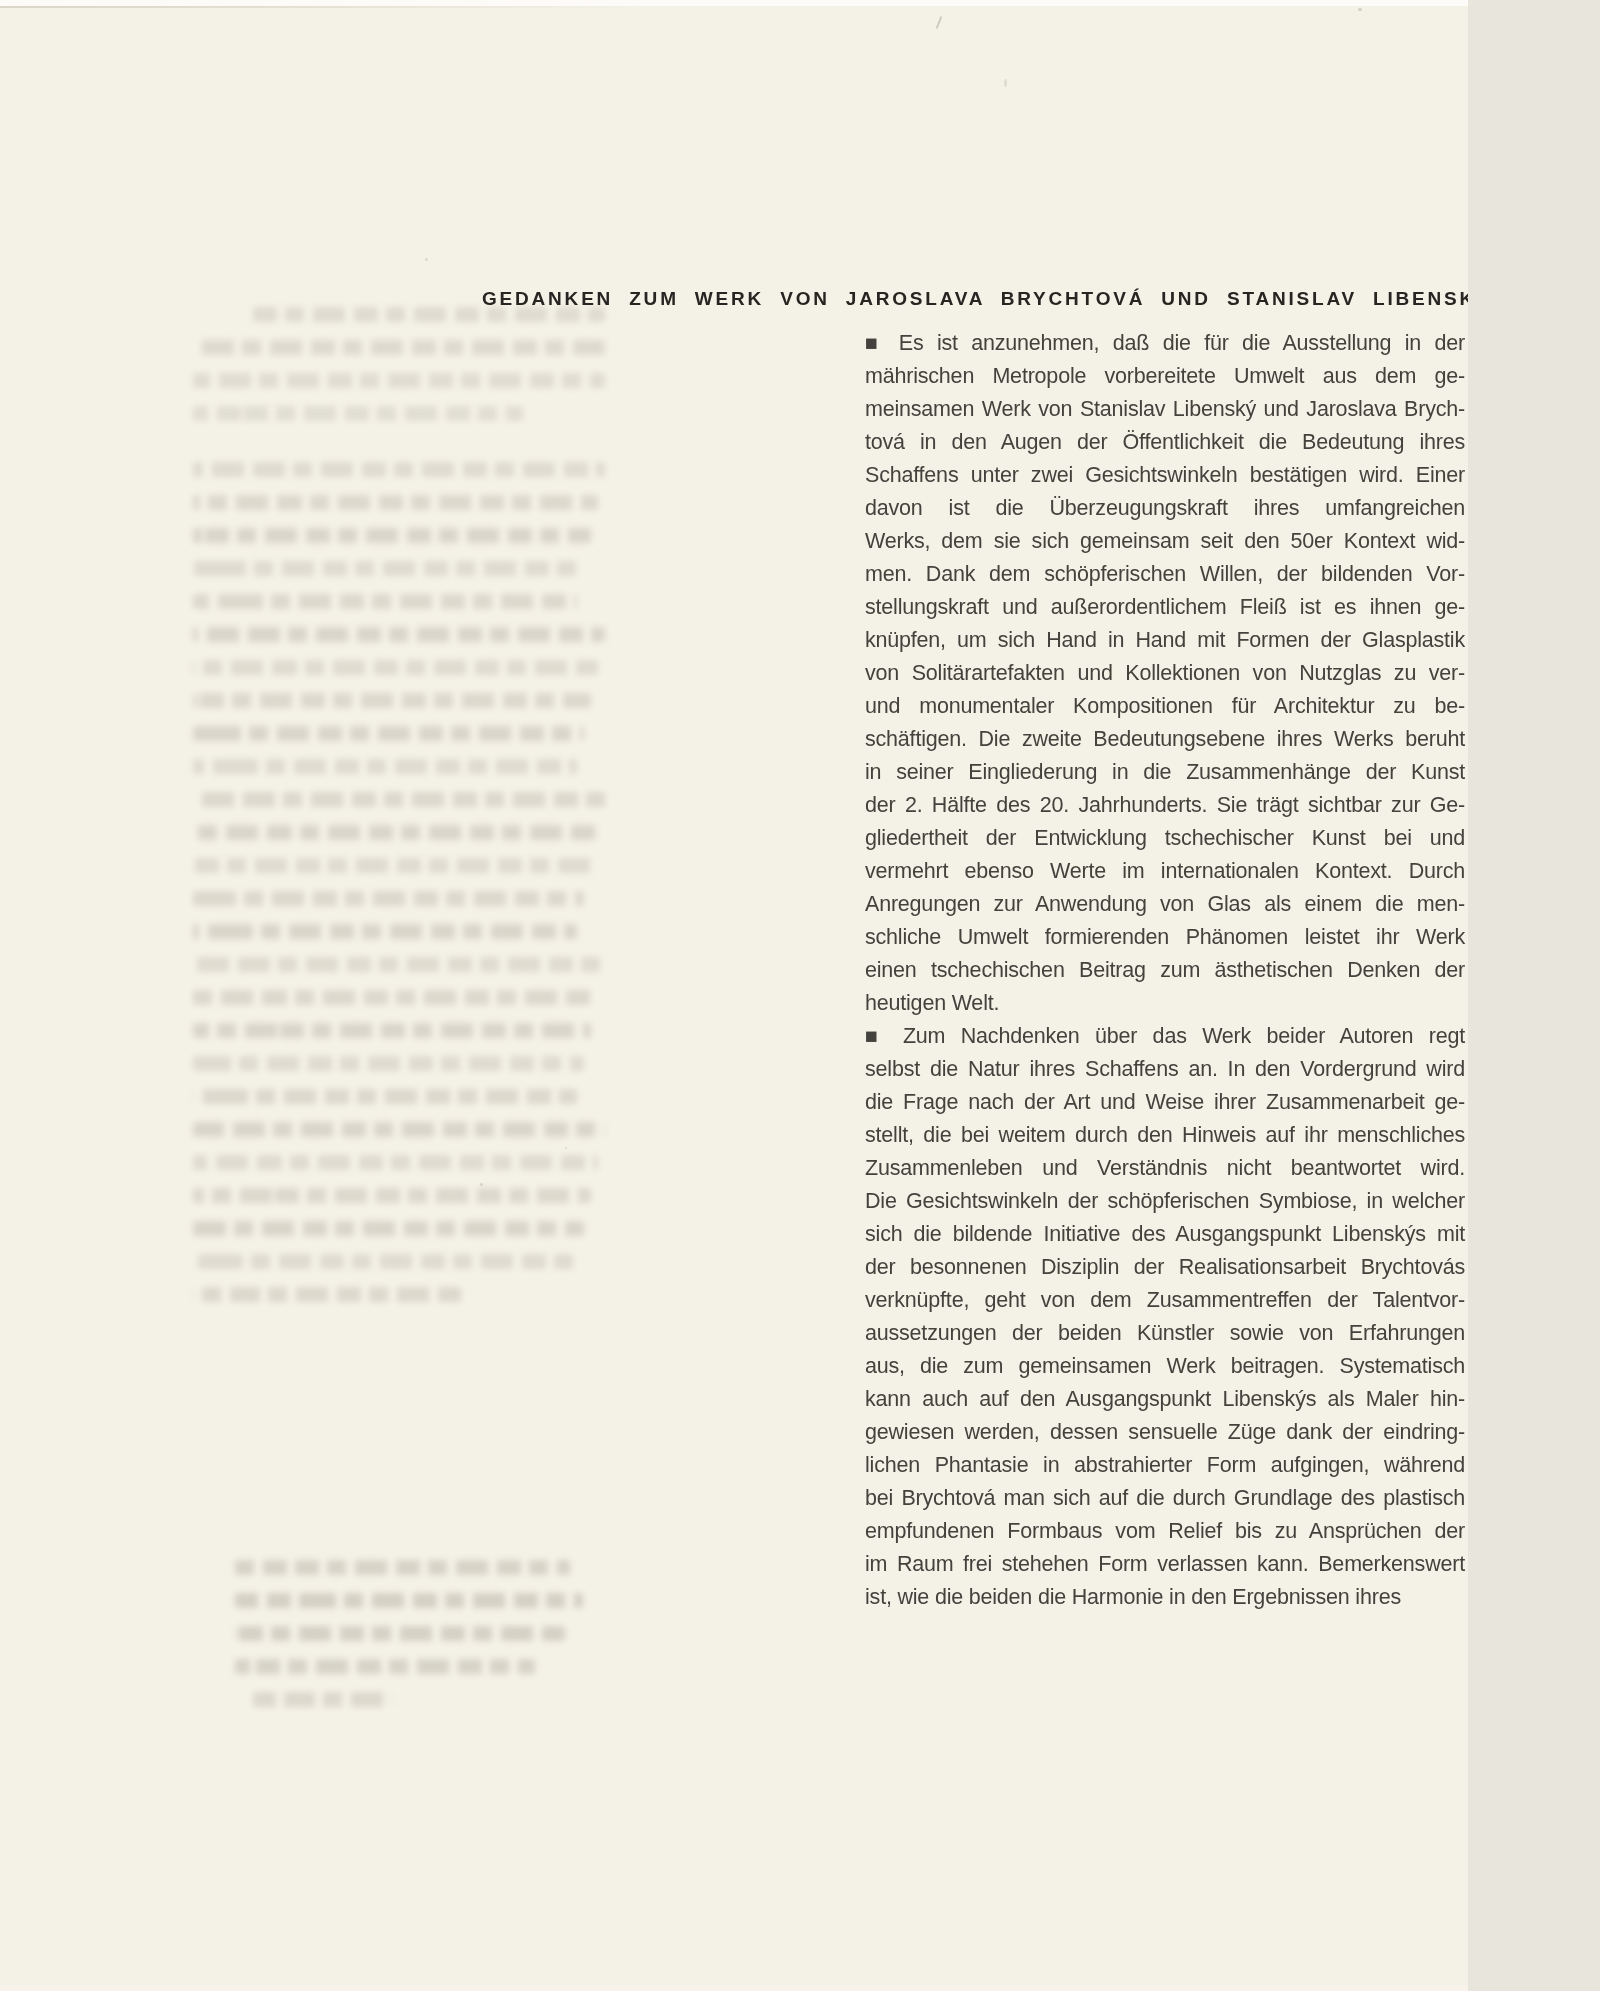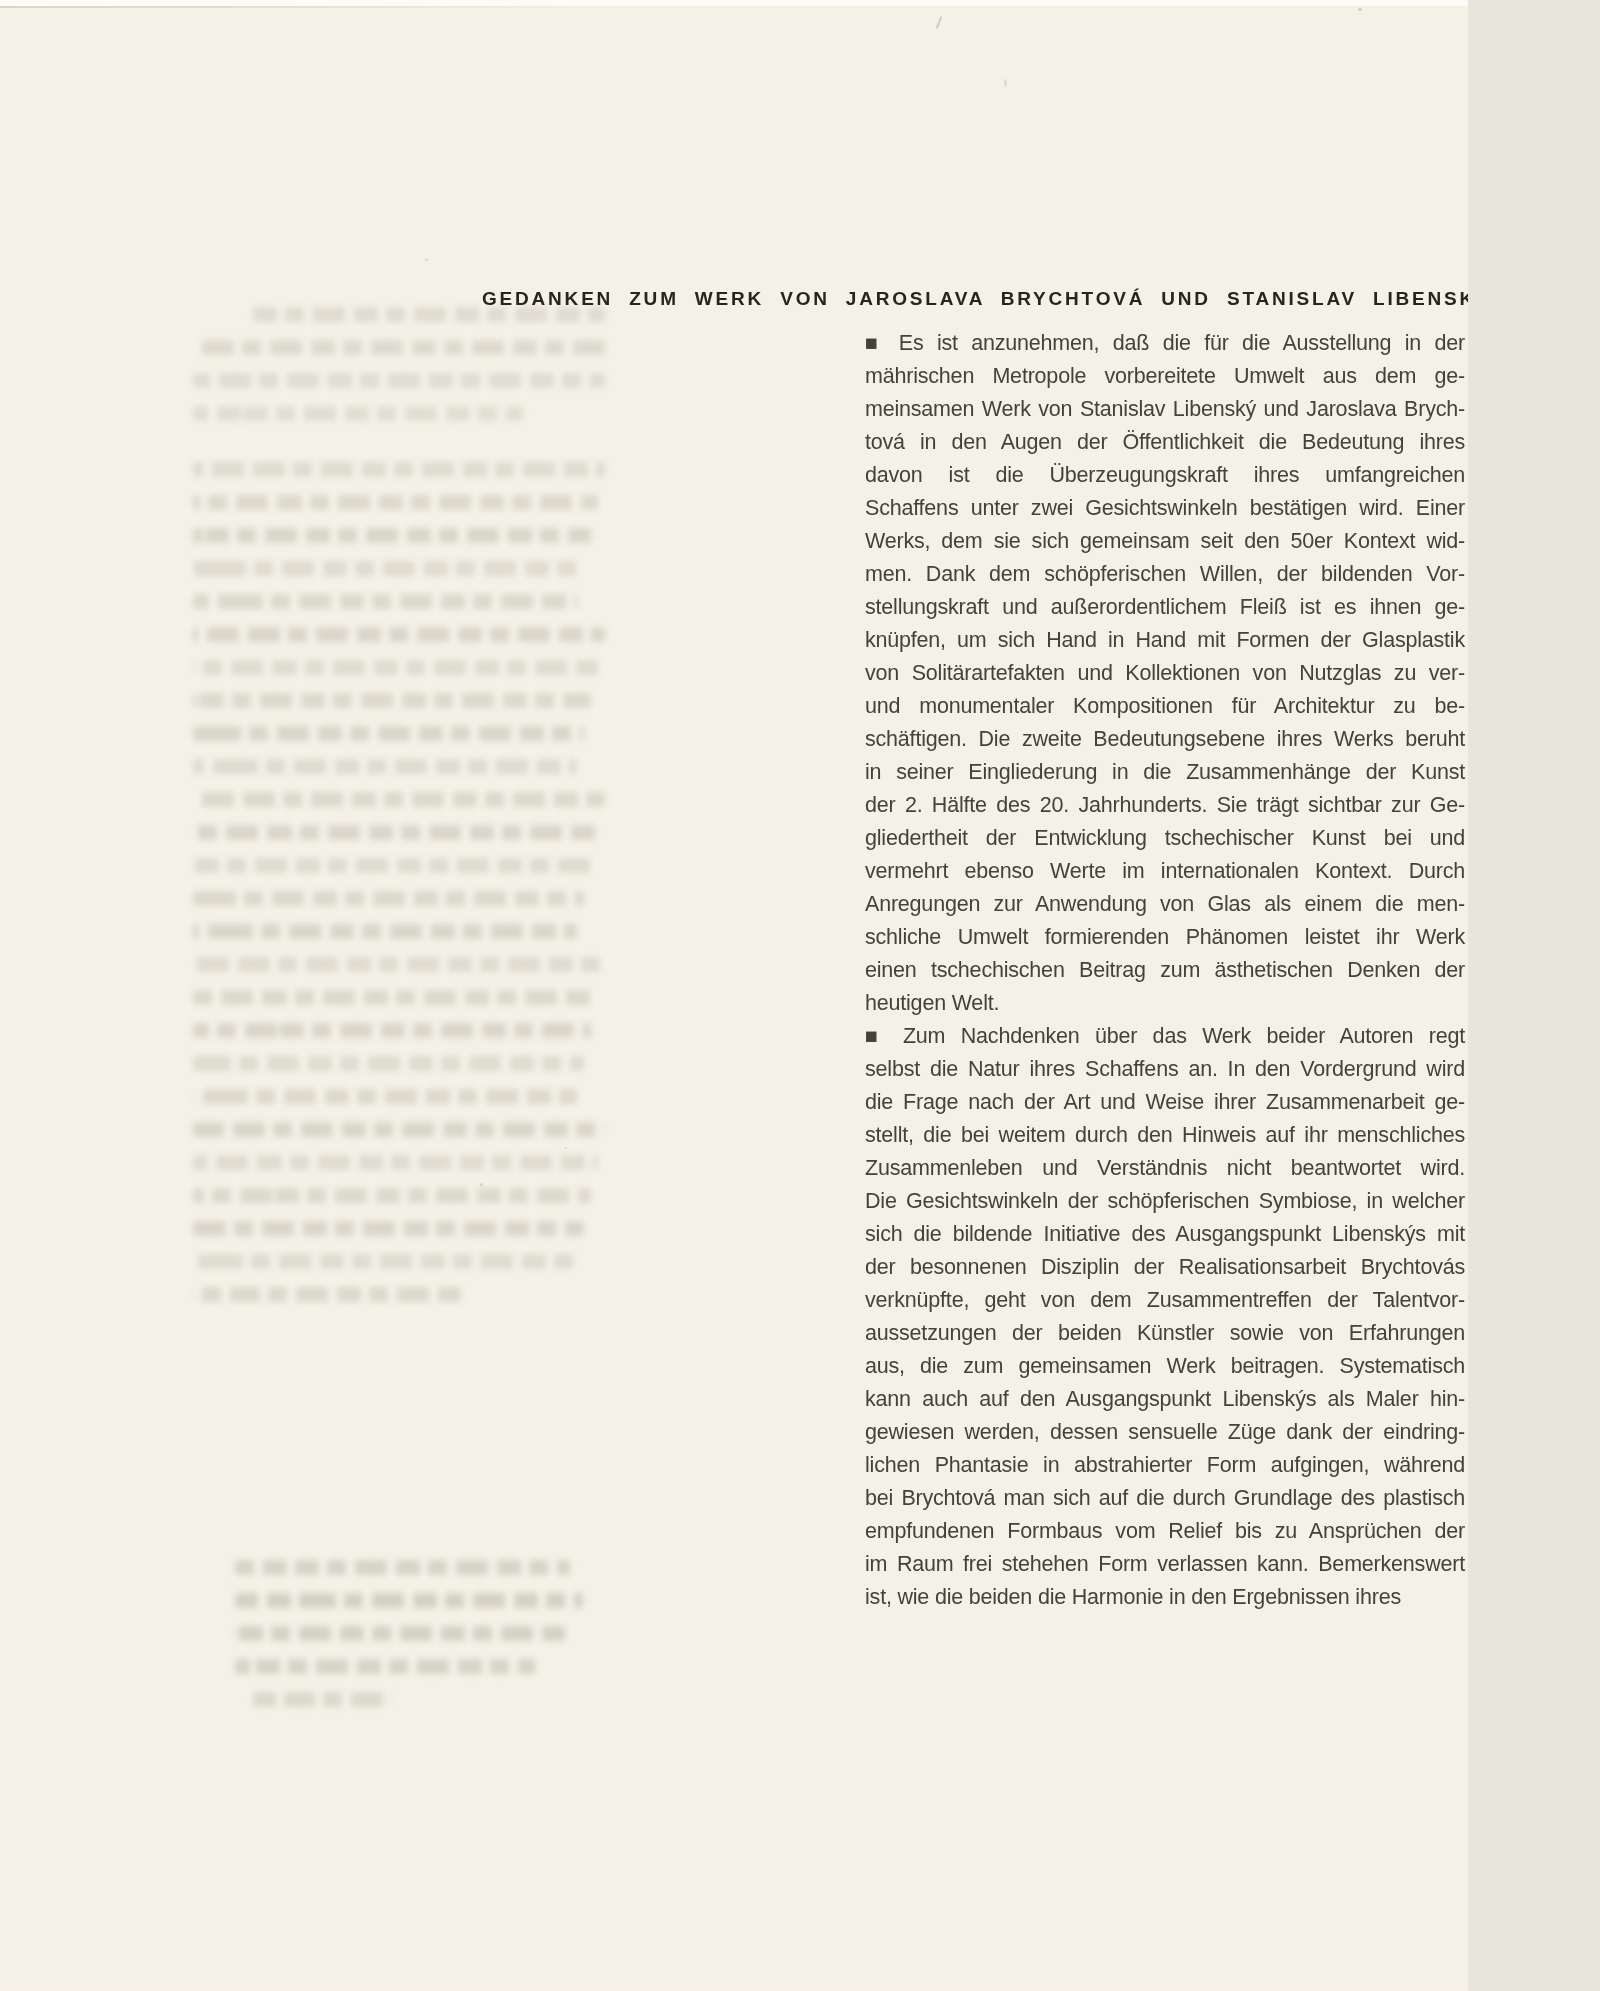--- a/index.html
+++ b/index.html
@@ -135,22 +135,22 @@
     </div>
 
   <h1 class="heading">GEDANKEN ZUM WERK VON JAROSLAVA BRYCHTOVÁ UND STANISLAV LIBENSKÝ</h1>
 
   <div class="body-column">
       <div>
         <div class="line">■ Es ist anzunehmen, daß die für die Ausstellung in der</div>
         <div class="line">mährischen Metropole vorbereitete Umwelt aus dem ge-</div>
         <div class="line">meinsamen Werk von Stanislav Libenský und Jaroslava Brych-</div>
         <div class="line">tová in den Augen der Öffentlichkeit die Bedeutung ihres</div>
+        <div class="line">Schaffens unter zwei Gesichtswinkeln bestätigen wird. Einer</div>
         <div class="line">davon ist die Überzeugungskraft ihres umfangreichen</div>
-        <div class="line">Schaffens unter zwei Gesichtswinkeln bestätigen wird. Einer</div>
         <div class="line">Werks, dem sie sich gemeinsam seit den 50er Kontext wid-</div>
         <div class="line">men. Dank dem schöpferischen Willen, der bildenden Vor-</div>
         <div class="line">stellungskraft und außerordentlichem Fleiß ist es ihnen ge-</div>
         <div class="line">knüpfen, um sich Hand in Hand mit Formen der Glasplastik</div>
         <div class="line">von Solitärartefakten und Kollektionen von Nutzglas zu ver-</div>
         <div class="line">und monumentaler Kompositionen für Architektur zu be-</div>
         <div class="line">schäftigen. Die zweite Bedeutungsebene ihres Werks beruht</div>
         <div class="line">in seiner Eingliederung in die Zusammenhänge der Kunst</div>
         <div class="line">der 2. Hälfte des 20. Jahrhunderts. Sie trägt sichtbar zur Ge-</div>
         <div class="line">gliedertheit der Entwicklung tschechischer Kunst bei und</div>

